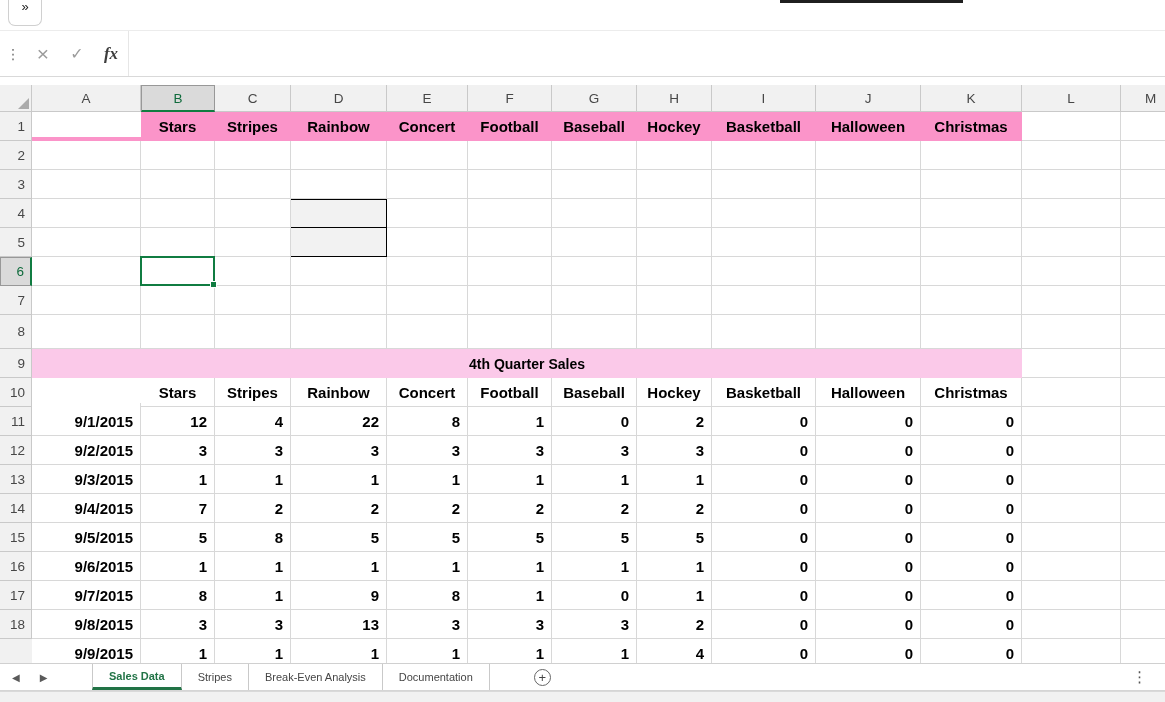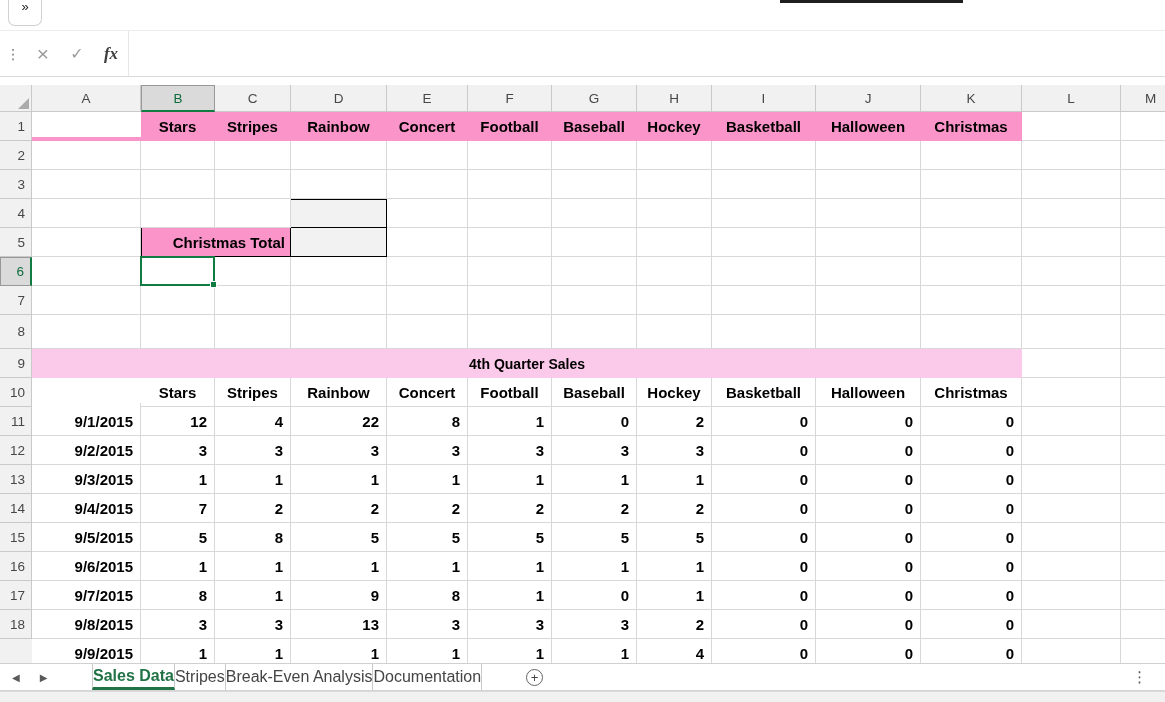--- a/index.html
+++ b/index.html
@@ -58,21 +58,21 @@
   .subtitle-cell{ font-size:14px; }
   .selection{ position:absolute; border:2px solid #107C41; pointer-events:none; }
   .fill-handle{ position:absolute; right:-4px; bottom:-4px; width:7px; height:7px;
     border:1px solid #fff; }
 
   
   .tabbar{ height:28px; flex:none; display:flex; align-items:stretch; background:#fff;
     border-top:1px solid #d0d0d0; border-bottom:1px solid #d5d5d5; }
   .tab-nav{ width:92px; display:flex; align-items:center; gap:20px; padding-left:12px;
     color:#5a5a5a; font-size:10px; }
-  .tab{ display:flex; align-items:center; padding:0 0; font-size:16px; color:#454545;
+  .tab{ display:flex; align-items:center; padding:0 16px; font-size:11px; color:#454545;
     border-right:1px solid #c9c9c9; }
   .tab.active{ color:#217346; font-weight:700; border-left:1px solid #c9c9c9;
     border-bottom:3px solid #217346; background:#fff; }
   .tab-add{ display:flex; align-items:center; margin-left:44px; }
   .plus-circle{ width:17px; height:17px; border:1px solid #666; border-radius:50%;
     display:flex; align-items:center; justify-content:center; font-size:13px; color:#444; line-height:1; }
   .tab-menu{ margin-left:auto; display:flex; align-items:center; padding-right:18px;
     color:#555; font-size:15px; }
 
   .statusbar{ flex:1; background:#f1f1f1; border-top:1px solid #d9d9d9; }
@@ -374,21 +374,20 @@
       <div class="cell ar" style="left: 387px; top: 554px; width: 81px; height: 29px;">1</div>
       <div class="cell ar" style="left: 468px; top: 554px; width: 84px; height: 29px;">1</div>
       <div class="cell ar" style="left: 552px; top: 554px; width: 85px; height: 29px;">1</div>
       <div class="cell ar" style="left: 637px; top: 554px; width: 75px; height: 29px;">4</div>
       <div class="cell ar" style="left: 712px; top: 554px; width: 104px; height: 29px;">0</div>
       <div class="cell ar" style="left: 816px; top: 554px; width: 105px; height: 29px;">0</div>
       <div class="cell ar" style="left: 921px; top: 554px; width: 101px; height: 29px;">0</div>
       <div class="cell" style="left: 1022px; top: 554px; width: 99px; height: 29px;"></div>
       <div class="cell" style="left: 1121px; top: 554px; width: 60px; height: 29px;"></div>
       <div class="sumvalue" style="left: 291px; top: 114px; width: 96px; height: 29px; background: rgb(242, 242, 242);"></div>
-      <div class="sumlabel" style="left: 141px; top: 143px; width: 150px; height: 29px; background: rgb(251, 148, 201); border-top: none;">Christmas Total</div>
       <div class="sumvalue" style="left: 291px; top: 143px; width: 96px; height: 29px; background: rgb(242, 242, 242); border-top: none;"></div>
       <div class="mergecell subtitle-cell" style="left: 32px; top: 264px; width: 990px; height: 29px; background: rgb(251, 201, 233);">4th Quarter Sales</div>
       <div class="selection" style="left: 140px; top: 171px; width: 75px; height: 30px; border-color: rgb(16, 124, 65);">
         <div class="fill-handle" style="background: rgb(16, 124, 65);"></div>
       </div>
     </div>
 
   <div class="tabbar">
     <div class="tab-nav">
       <span>◀</span>

